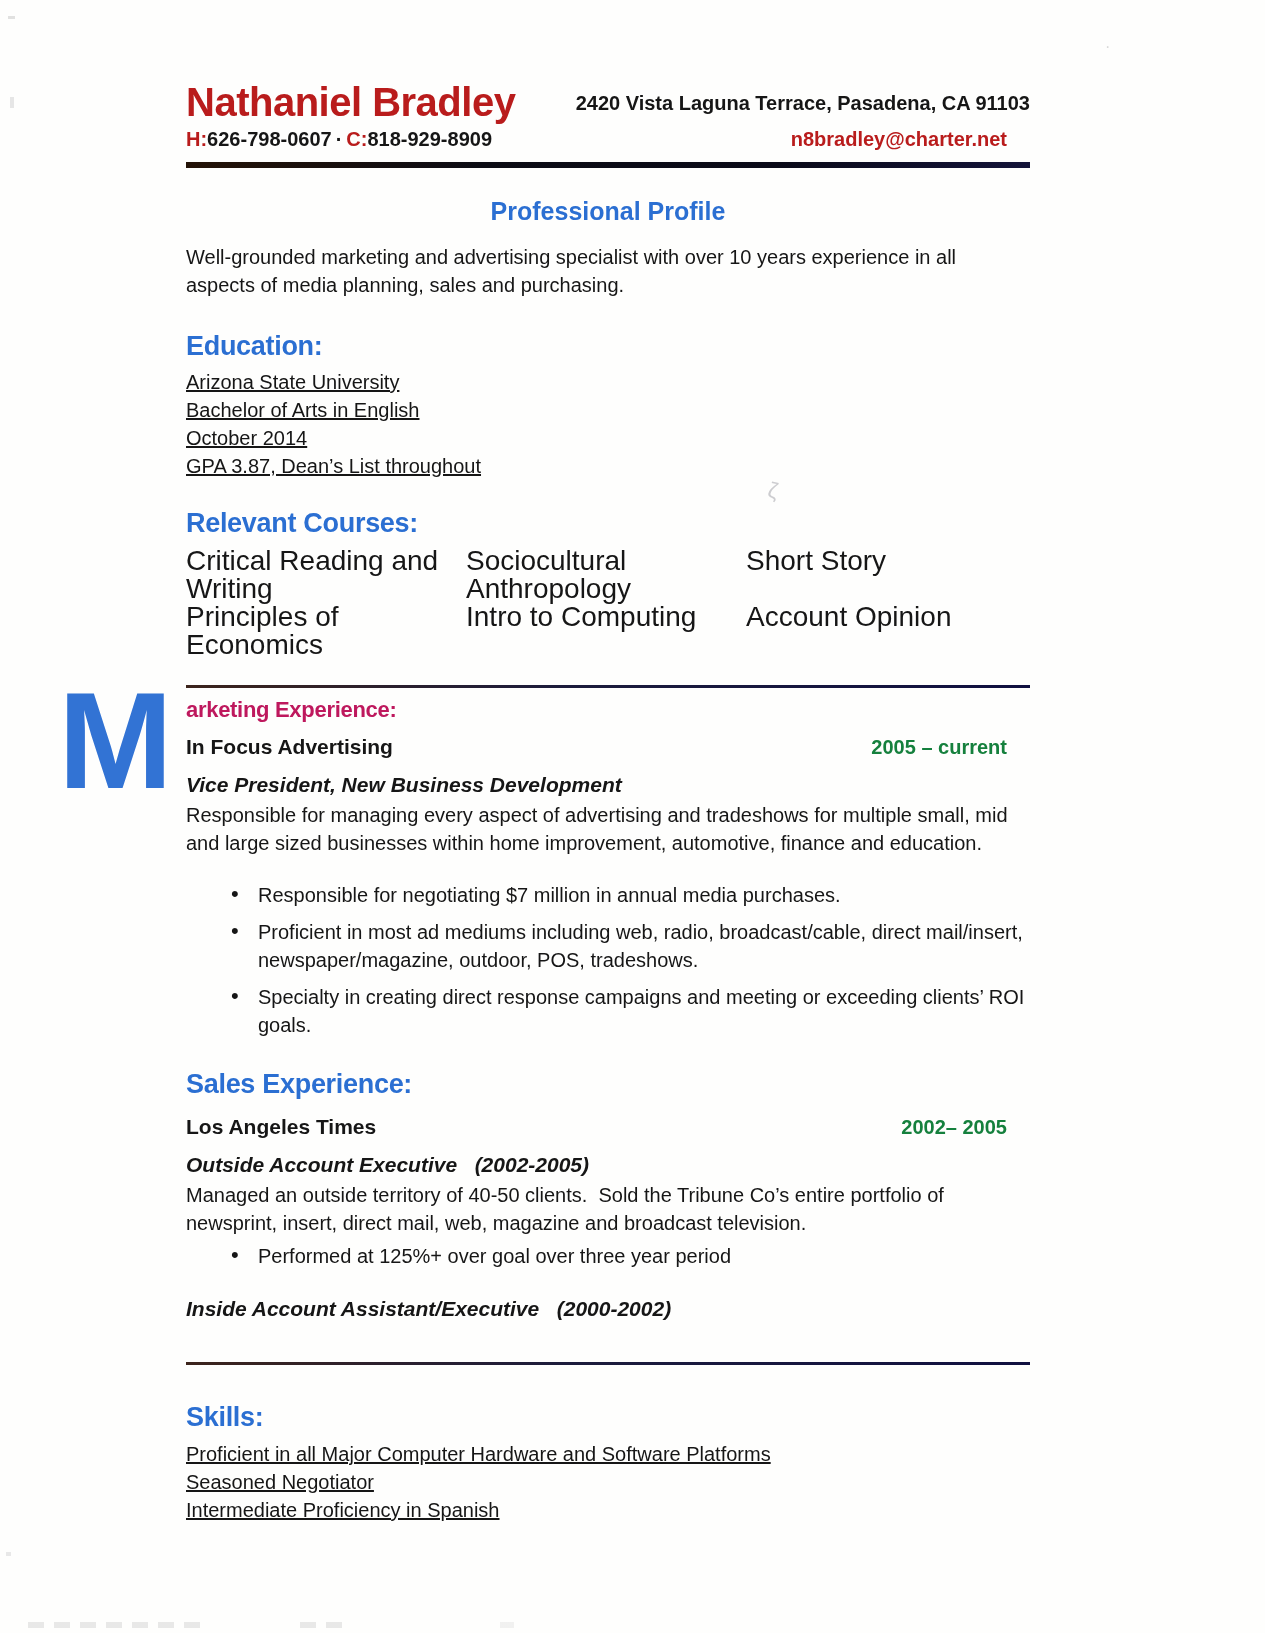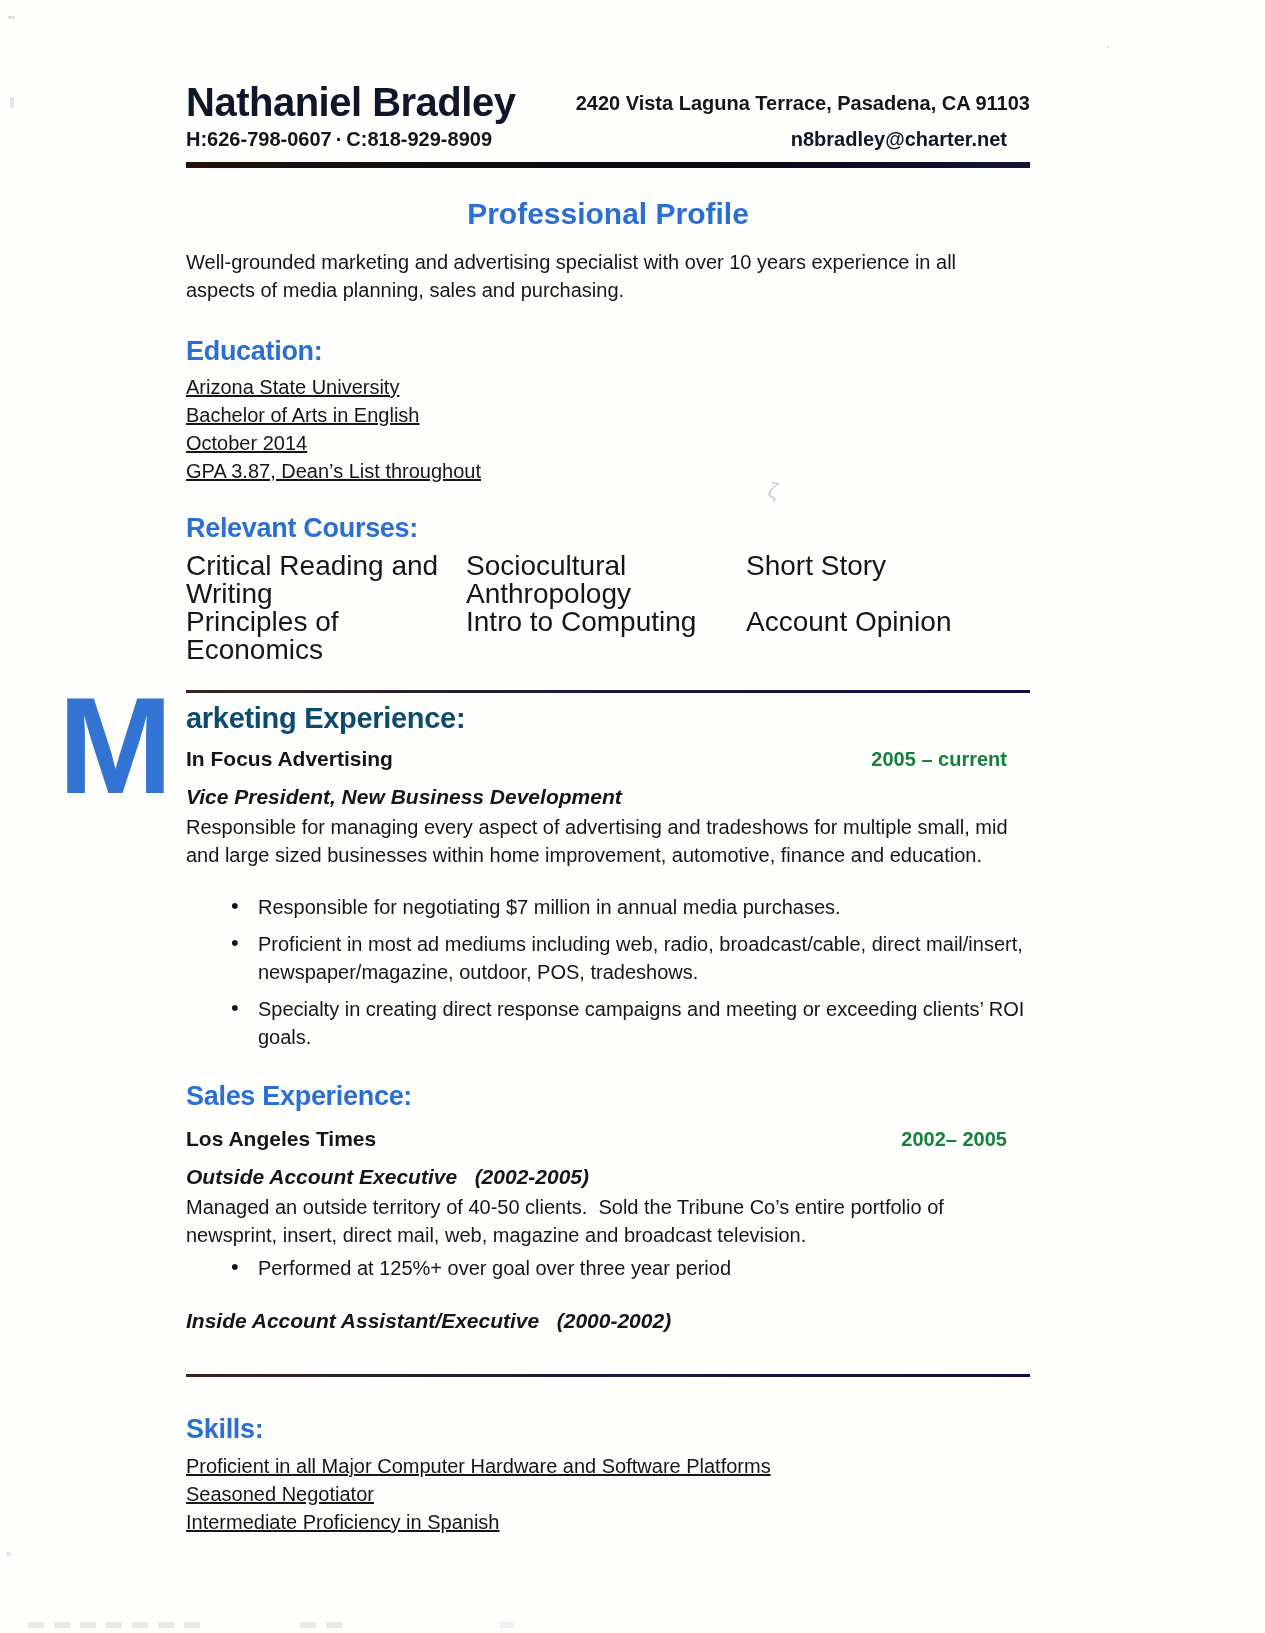--- a/index.html
+++ b/index.html
@@ -17,51 +17,51 @@
   
   .header-row1{display:flex;justify-content:space-between;align-items:flex-end;}
   .name{font-size:40px;font-weight:bold;letter-spacing:-0.5px;line-height:1.1;}
   .address{font-size:20px;font-weight:bold;padding-bottom:9px;white-space:nowrap;}
   .header-row2{display:flex;justify-content:space-between;margin-top:4px;font-size:20px;font-weight:bold;}
   .dot-sep{padding:0 4px;}
   .email{margin-right:23px;text-decoration:none;}
   .rule-thick{height:6px;margin-top:11px;background:linear-gradient(90deg,#241307,#0c0c14 35%,#0a0a18 70%,#14143a);}
 
   
-  .blue{color:#0f172a;}
+  .blue{color:#b91c1c;}
   .section-title{font-size:27px;font-weight:bold;color:#2b6fd2;letter-spacing:-0.3px;}
   .body-text{font-size:20px;line-height:28px;white-space:pre-wrap;}
   .bold-line{font-size:21px;font-weight:bold;}
   .role{font-size:21px;font-weight:bold;font-style:italic;white-space:pre-wrap;}
   .dates{font-size:20px;font-weight:bold;color:#15803d;margin-right:23px;white-space:nowrap;}
   .divider{height:3px;background:linear-gradient(90deg,#3c241c,#1c1c3c 45%,#101040);}
 
   
-  .profile-title{text-align:center;font-size:30px;font-weight:bold;color:#2b6fd2;margin-top:29px;}
+  .profile-title{text-align:center;font-size:25px;font-weight:bold;color:#2b6fd2;margin-top:29px;}
   .profile-text{margin-top:17px;}
 
   
   .edu-title{margin-top:32px;}
   .plain-lines div{font-size:20px;line-height:28px;text-decoration:underline;}
   .edu-lines{margin-top:6px;}
 
   
   .courses-title{margin-top:28px;}
   .courses-grid{display:grid;grid-template-columns:280px 280px 1fr;margin-top:8px;}
   .courses-grid div{font-size:28px;line-height:28px;}
 
   .divider-1{margin-top:26px;}
 
   
   .marketing{position:relative;margin-top:9px;}
   .dropcap{
     position:absolute;left:-128px;top:-12px;
     font-size:138px;line-height:0.80;font-weight:bold;color:#3273d4;
   }
-  .marketing-title{font-size:29px;font-weight:bold;color:#0c4a6e;letter-spacing:-0.3px;}
+  .marketing-title{font-size:22px;font-weight:bold;color:#be185d;letter-spacing:-0.3px;}
   .company-row{display:flex;justify-content:space-between;align-items:baseline;margin-top:12px;}
   .marketing-role{margin-top:14px;}
   .summary{margin-top:4px;}
   ul.bullets{list-style:none;margin:24px 0 0 0;padding:0 0 0 72px;}
   ul.bullets li{position:relative;font-size:20px;line-height:28px;margin-bottom:9px;white-space:pre-wrap;}
   ul.bullets li::before{content:"\2022";position:absolute;left:-27px;top:-1px;font-size:22px;}
 
   
   .sales-title{margin-top:30px;}
   .sales-company-row{margin-top:15px;}

